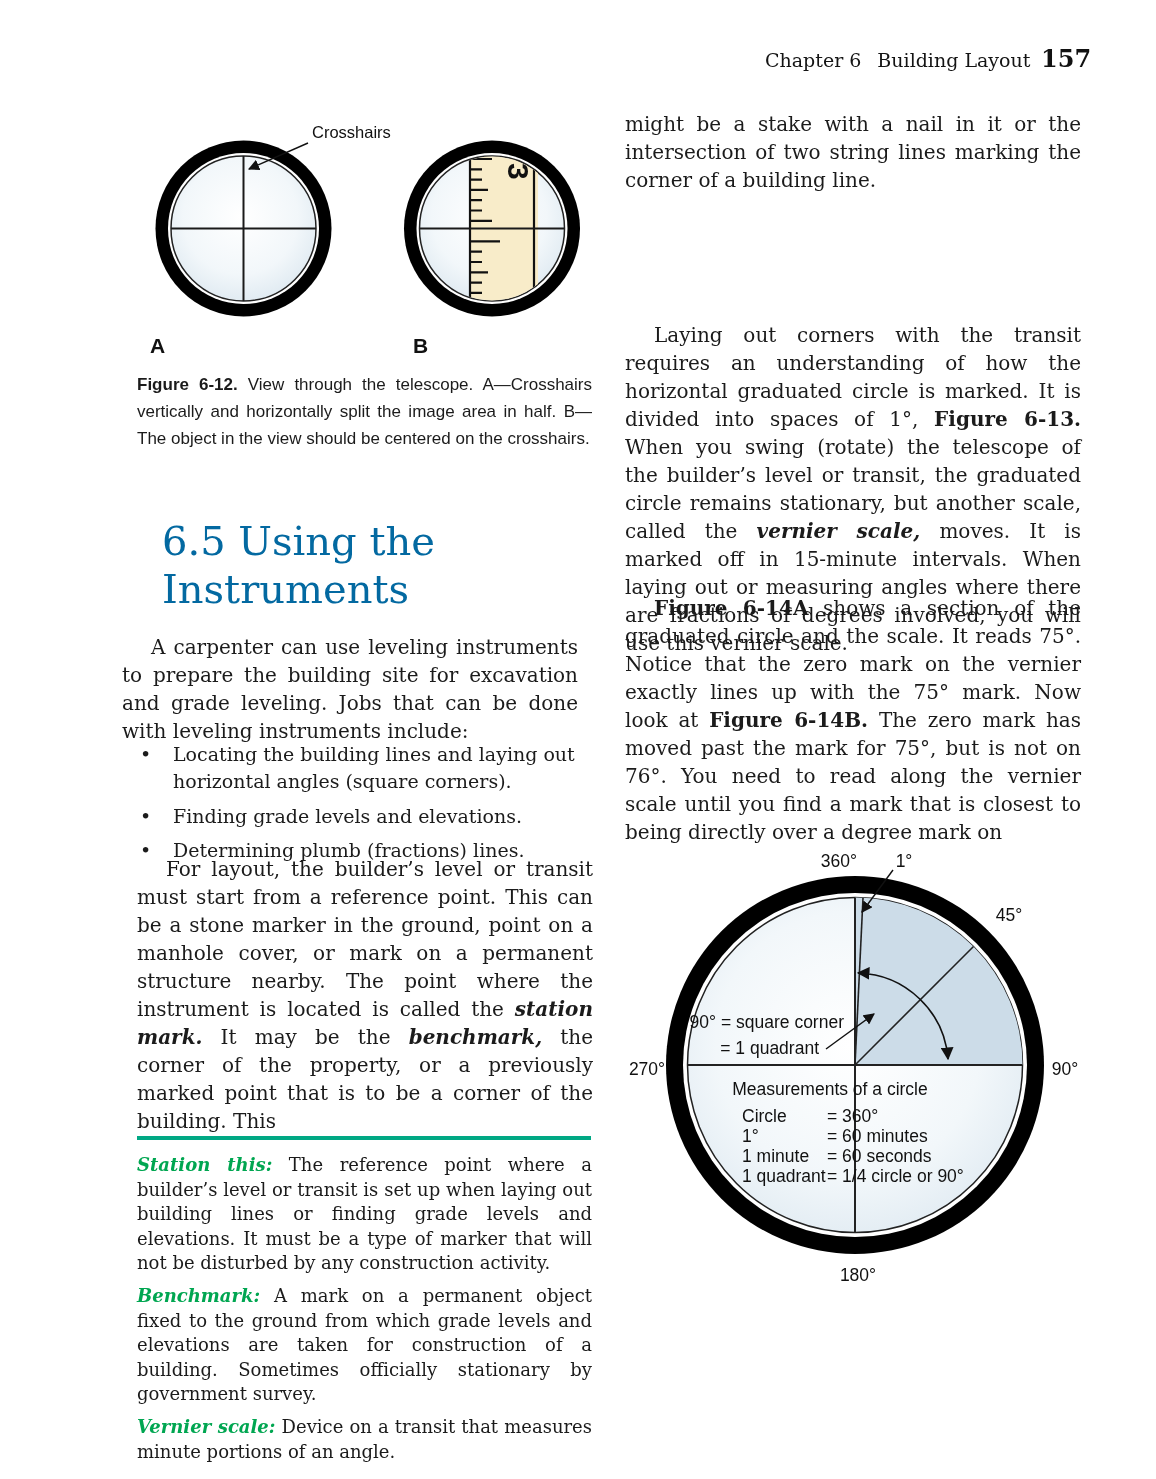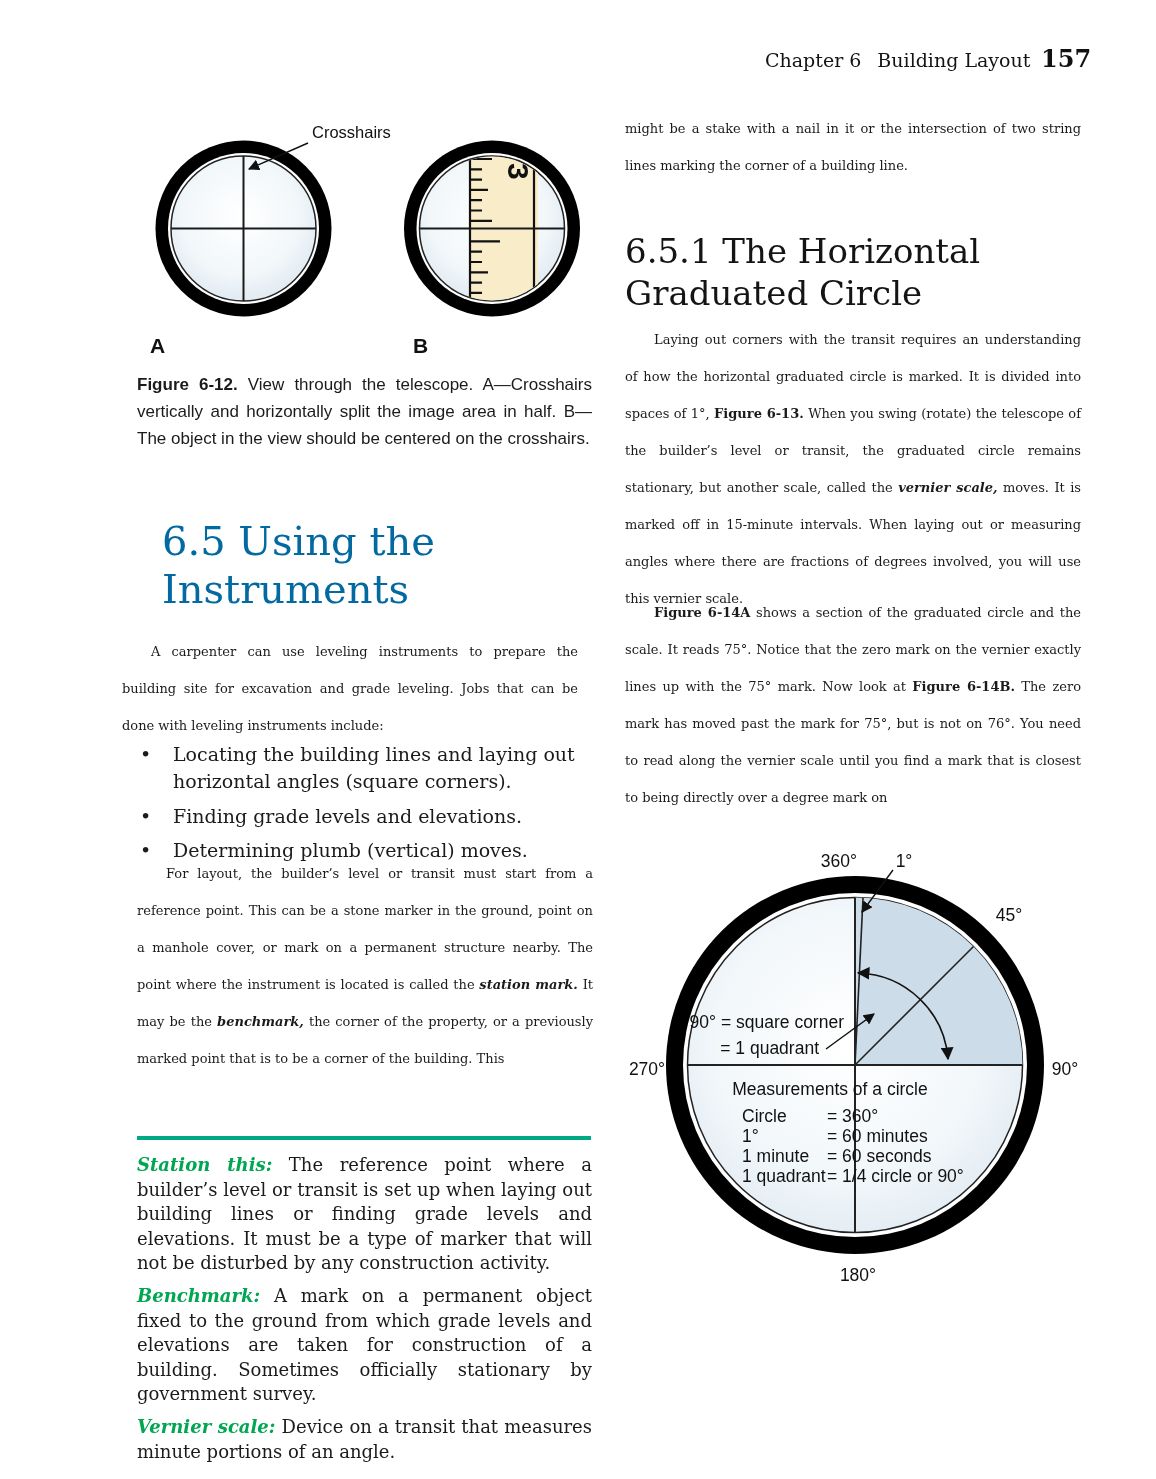--- a/index.html
+++ b/index.html
@@ -4,21 +4,21 @@
 <style>
   html,body{margin:0;padding:0;background:#888;}
   .page{position:relative;width:1156px;height:1479px;background:#ffffff;
         font-family:"DejaVu Serif",serif;color:#1b1b1b;overflow:hidden;margin:0 auto;}
   .abs{position:absolute;}
   
   .hdr{font-size:19px;color:#141414;}
   .hdr .gap{display:inline-block;width:16px;}
   .pagenum{font-size:24px;font-weight:bold;color:#111;}
   
-  .body-p{font-size:13px;line-height:37px;text-align:justify;}
+  .body-p{font-size:20px;line-height:28px;text-align:justify;}
   .ind{text-indent:29px;}
   .bi{font-weight:bold;font-style:italic;}
   .b{font-weight:bold;}
   
   .h-red{font-size:40px;line-height:48px;color:#0369a1;margin-left:26px;}
   .h-blk{font-size:34px;line-height:42px;color:#141414;}
   
   .bul{display:flex;font-size:19px;line-height:27.4px;margin-bottom:7px;}
   .bul .dot{flex:0 0 33px;padding-left:3px;}
   .bul .btxt{flex:1;}
@@ -115,21 +115,21 @@
     <div class="bul">
       <span class="dot">•</span>
       <span class="btxt">Locating the building lines and laying out horizontal angles (square corners).</span>
     </div>
     <div class="bul">
       <span class="dot">•</span>
       <span class="btxt">Finding grade levels and elevations.</span>
     </div>
     <div class="bul">
       <span class="dot">•</span>
-      <span class="btxt">Determining plumb (vertical) moves.</span>
+      <span class="btxt">Determining plumb (fractions) lines.</span>
     </div>
   </div>
 
   <div class="abs body-p ind" style="left:137px;top:855px;width:456px;">
     <span>For layout, the builder’s level or transit must start from a reference point. This can be a stone marker in the ground, point on a manhole cover, or mark on a permanent structure nearby. The point where the instrument is located is called the </span><span class="bi">station mark.</span><span> It may be the </span><span class="bi">benchmark,</span><span> the corner of the property, or a previously marked point that is to be a corner of the building. This</span>
   </div>
 
   <div class="abs rule" style="left:137px;top:1136px;width:454px;"></div>
   <div class="abs" style="left:137px;top:1153px;width:455px;">
     <div class="def">
@@ -138,24 +138,20 @@
     <div class="def">
       <span class="term">Benchmark:</span><span> A mark on a permanent object fixed to the ground from which grade levels and elevations are taken for construction of a building. Sometimes officially stationary by government survey.</span>
     </div>
     <div class="def">
       <span class="term">Vernier scale:</span><span> Device on a transit that measures minute portions of an angle.</span>
     </div>
   </div>
 
   <div class="abs body-p" style="left:625px;top:110px;width:456px;">might be a stake with a nail in it or the intersection of two string lines marking the corner of a building line.</div>
 
-  <div class="abs h-blk" style="left:625px;top:230px;width:460px;">
-    <div>6.5.1 The Horizontal</div>
-    <div>Graduated Circle</div>
-  </div>
 
   <div class="abs body-p ind" style="left:625px;top:321px;width:456px;">
     <span>Laying out corners with the transit requires an understanding of how the horizontal graduated circle is marked. It is divided into spaces of 1°, </span><span class="b">Figure 6-13.</span><span> When you swing (rotate) the telescope of the builder’s level or transit, the graduated circle remains stationary, but another scale, called the </span><span class="bi">vernier scale,</span><span> moves. It is marked off in 15-minute intervals. When laying out or measuring angles where there are fractions of degrees involved, you will use this vernier scale.</span>
   </div>
 
   <div class="abs body-p ind" style="left:625px;top:594px;width:456px;">
     <span class="b">Figure 6-14A</span><span> shows a section of the graduated circle and the scale. It reads 75°. Notice that the zero mark on the vernier exactly lines up with the 75° mark. Now look at </span><span class="b">Figure 6-14B.</span><span> The zero mark has moved past the mark for 75°, but is not on 76°. You need to read along the vernier scale until you find a mark that is closest to being directly over a degree mark on</span>
   </div>
 
   <svg class="abs" style="left:620px;top:834px;" width="470" height="466" viewBox="0 0 470 466">

